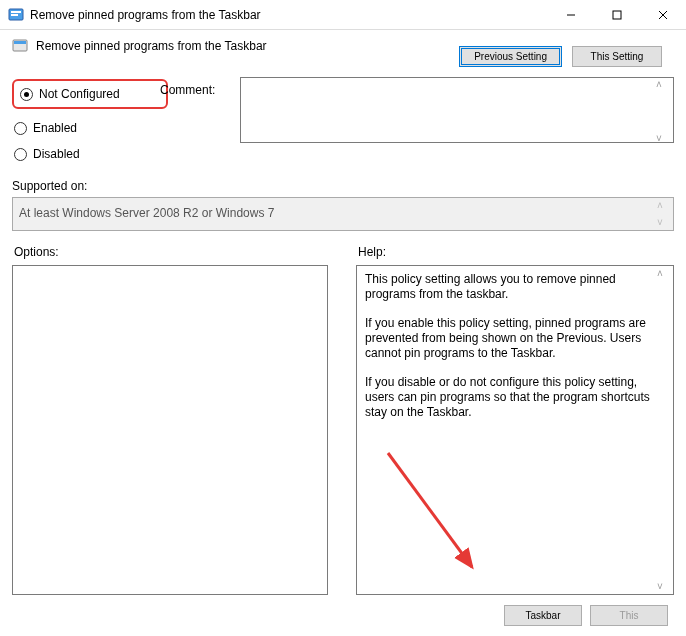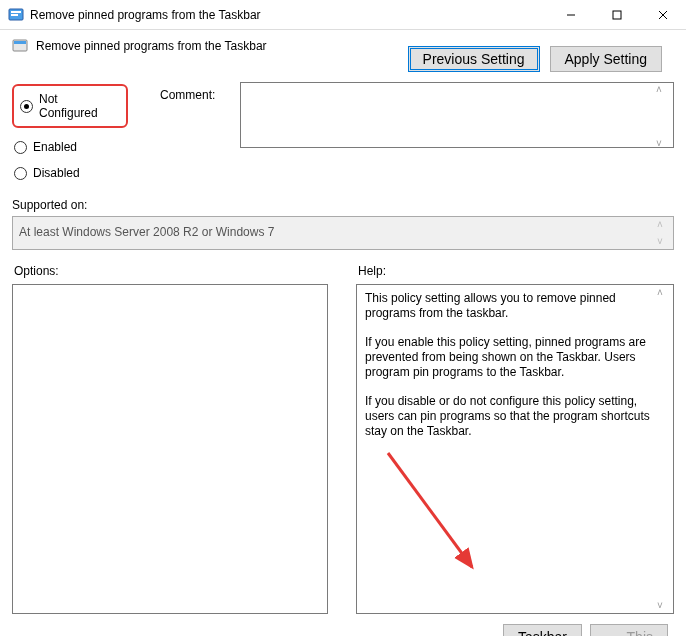--- a/index.html
+++ b/index.html
@@ -43,39 +43,39 @@
   }
   .banner-left { display:flex; align-items:center; gap:8px; flex:1; padding-top:2px;}
   .settings-icon { width:16px; height:16px; }
   .banner-title { font-size:12px; }
   .nav-buttons { display:flex; gap:10px; padding-right:12px; margin-top:10px;}
   .btn {
     background:#e1e1e1;
     border:1px solid #adadad;
     padding:4px 14px;
     min-width:90px;
-    text-align:right;
+    text-align:center;
     font-family:inherit;
-    font-size:14px;
+    font-size:10px;
     cursor:pointer;
   }
   .btn.focus {
     border:1.5px solid #0078d7;
     outline:1px solid #0078d7;
     outline-offset:-3px;
   }
   .btn.disabled { color:#9a9a9a; }
 
   .config-row { display:flex; padding:6px 12px 0 12px; }
   .state-col { width:148px; padding-top:6px;}
   .highlight-box {
     border:2px solid #e53935;
     border-radius:6px;
     padding:4px 6px 4px 4px;
-    width:116px;
+    width:156px;
     margin-bottom:6px;
   }
   .radio-row { display:flex; align-items:center; gap:6px; padding:6px 2px; }
   .radio {
     width:13px;height:13px;border-radius:50%;
     border:1px solid #333; position:relative; flex:0 0 13px;
   }
   .radio.checked::after{
     content:"";position:absolute;left:3px;top:3px;width:5px;height:5px;
     background:#000;border-radius:50%;
@@ -160,21 +160,21 @@
     <span class="settings-icon">
       <svg width="16" height="16" viewBox="0 0 16 16">
         <rect x="1" y="2" width="14" height="11" rx="1" fill="#e8e8e8" stroke="#888"></rect>
         <rect x="2" y="3" width="12" height="3" fill="#4a9fe8"></rect>
       </svg>
     </span>
     <span class="banner-title">Remove pinned programs from the Taskbar</span>
   </div>
   <div class="nav-buttons">
     <button class="btn focus">Previous Setting</button>
-    <button class="btn">Apply Setting</button>
+    <button class="btn">This Setting</button>
   </div>
 </div>
 
 <div class="config-row">
   <div class="state-col">
     <div class="highlight-box">
       <div class="radio-row" style="padding:2px 2px;">
         <span class="radio checked"></span>
         <span>Not Configured</span>
       </div>
@@ -221,21 +221,21 @@
 <div class="lower">
   <div class="lower-col" style="flex:0 0 316px;">
     <div class="lower-label">Options:</div>
     <div class="panel"></div>
   </div>
   <div class="lower-col">
     <div class="lower-label">Help:</div>
     <div class="panel">
       <div class="ptxt">
         <p>This policy setting allows you to remove pinned programs from the taskbar.</p>
-        <p>If you enable this policy setting, pinned programs are prevented from being shown on the Taskbar. Users program pin programs to the Taskbar.</p>
+        <p>If you enable this policy setting, pinned programs are prevented from being shown on the Previous. Users cannot pin programs to the Taskbar.</p>
         <p>If you disable or do not configure this policy setting, users can pin programs so that the program shortcuts stay on the Taskbar.</p>
       </div>
       <div class="scroll-v">
           <span>˄</span>
           <span>˅</span>
         </div>
     </div>
   </div>
 </div>
 

